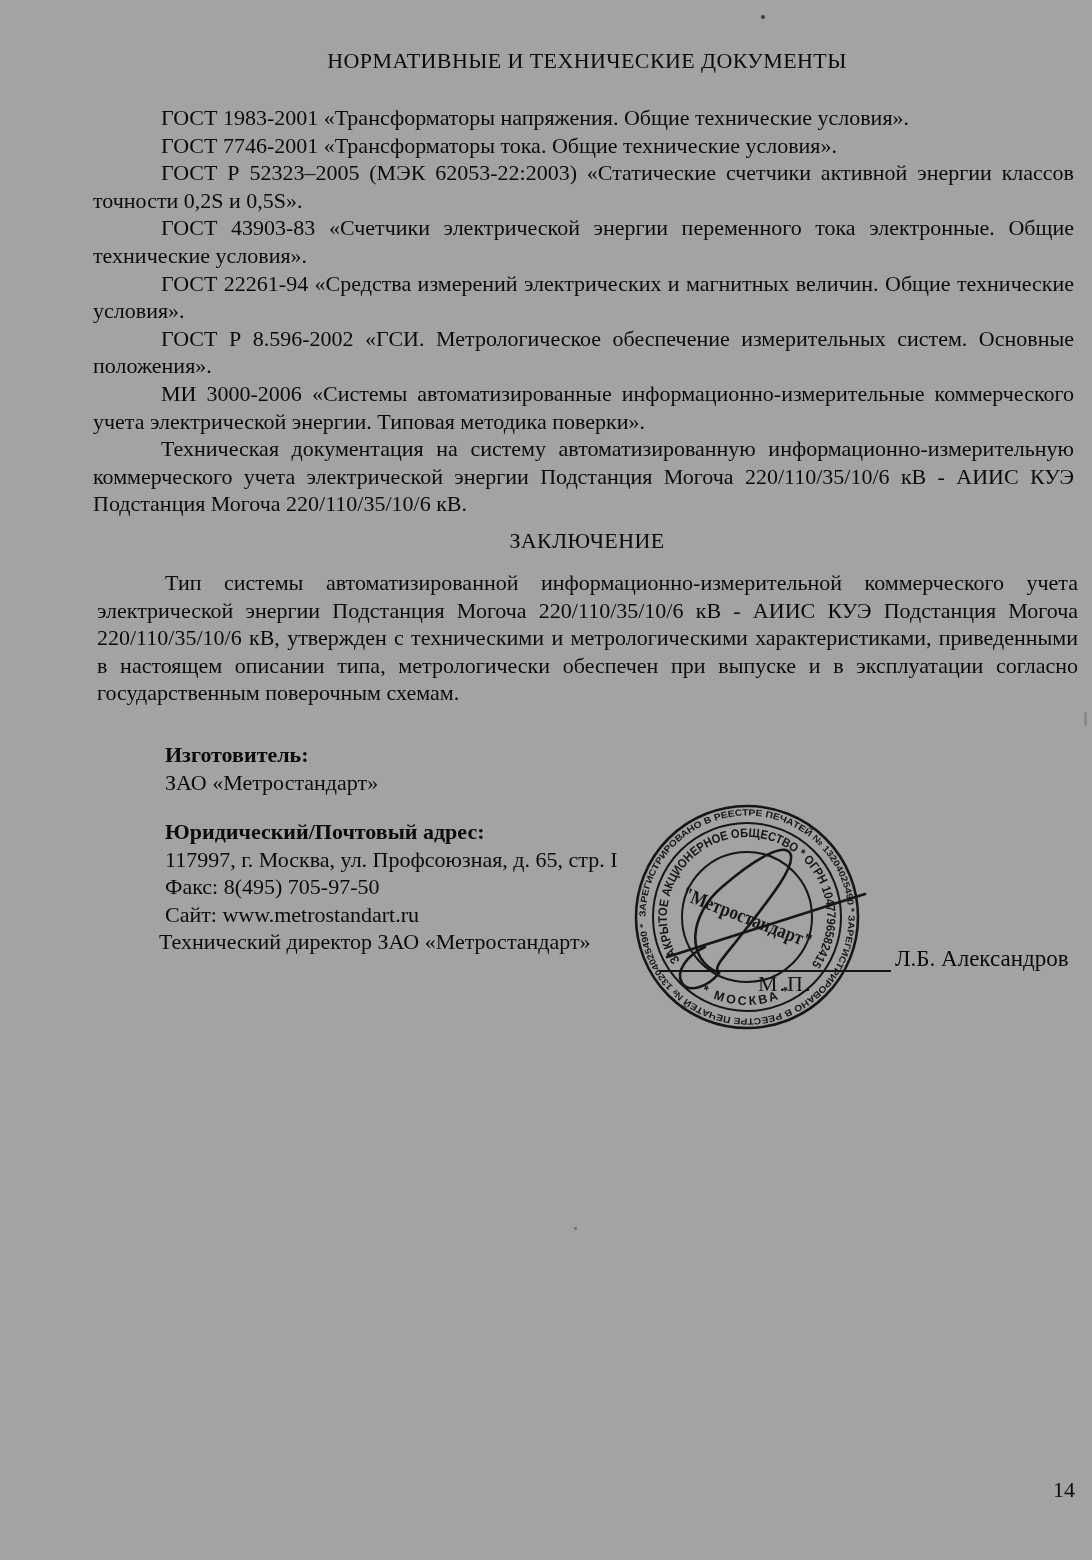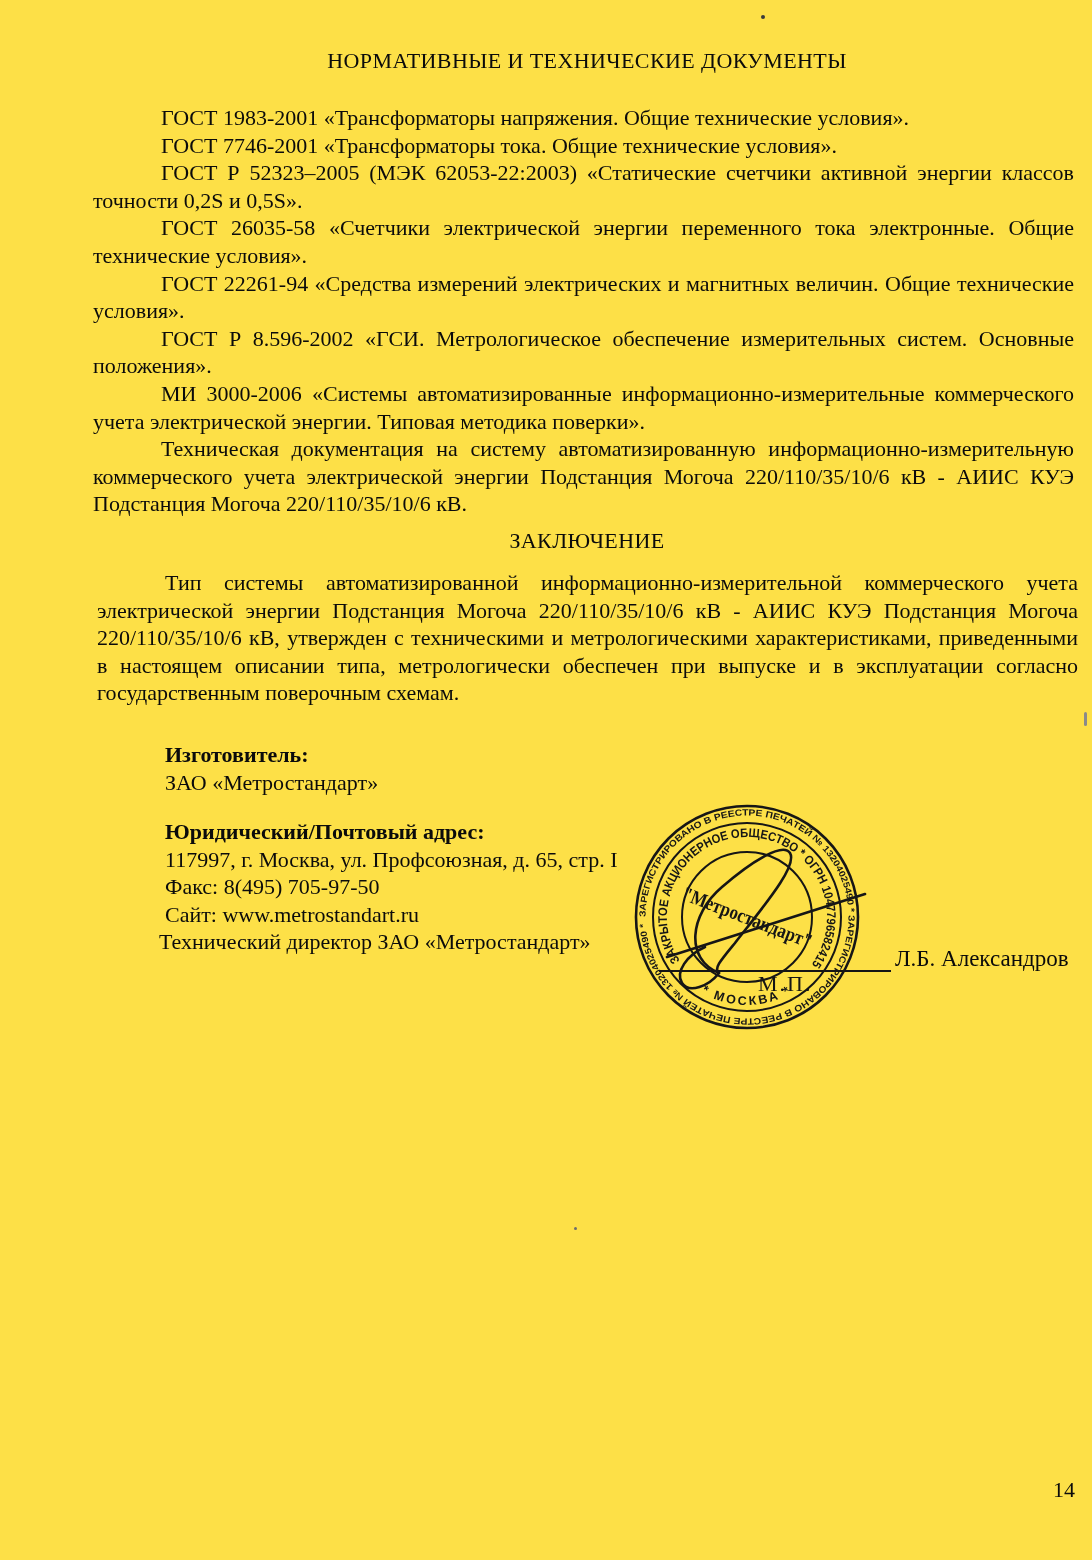--- a/index.html
+++ b/index.html
@@ -1,20 +1,20 @@
 <!DOCTYPE html>
 <html lang="ru"><head>
 <meta charset="utf-8">
 <style>
   html,body { margin:0; padding:0; background:#6b6b6b; }
   .page {
     position:relative;
     width:1092px; height:1560px;
     margin:0 auto;
-    background:#fde047;
+    background:#a3a3a3;
     font-family:"Liberation Serif", serif;
     color:#0b0b0b;
     overflow:hidden;
   }
   .abs { position:absolute; }
   .doc-title {
     left:97px; top:48px; width:980px;
     text-align:center;
     font-size:22px; letter-spacing:0.4px;
     white-space:nowrap;
@@ -68,21 +68,21 @@
 <body>
 
 <div class="page">
 
   <div class="abs doc-title">НОРМАТИВНЫЕ И ТЕХНИЧЕСКИЕ ДОКУМЕНТЫ</div>
 
   <div class="abs standards">
     <p>ГОСТ 1983-2001 «Трансформаторы напряжения. Общие технические условия».</p>
     <p>ГОСТ 7746-2001 «Трансформаторы тока. Общие технические условия».</p>
     <p>ГОСТ Р 52323–2005 (МЭК 62053-22:2003) «Статические счетчики активной энергии классов точности 0,2S и 0,5S».</p>
-    <p>ГОСТ 26035-58 «Счетчики электрической энергии переменного тока электронные. Общие технические условия».</p>
+    <p>ГОСТ 43903-83 «Счетчики электрической энергии переменного тока электронные. Общие технические условия».</p>
     <p>ГОСТ 22261-94 «Средства измерений электрических и магнитных величин. Общие технические условия».</p>
     <p>ГОСТ Р 8.596-2002 «ГСИ. Метрологическое обеспечение измерительных систем. Основные положения».</p>
     <p>МИ 3000-2006 «Системы автоматизированные информационно-измерительные коммерческого учета электрической энергии. Типовая методика поверки».</p>
     <p>Техническая документация на систему автоматизированную информационно-измерительную коммерческого учета электрической энергии Подстанция Могоча 220/110/35/10/6 кВ - АИИС КУЭ Подстанция Могоча 220/110/35/10/6 кВ.</p>
   </div>
 
   <div class="abs concl-heading">ЗАКЛЮЧЕНИЕ</div>
 
   <div class="abs concl-body">
     <p>Тип системы автоматизированной информационно-измерительной коммерческого учета электрической энергии Подстанция Могоча 220/110/35/10/6 кВ - АИИС КУЭ Подстанция Могоча 220/110/35/10/6 кВ, утвержден с техническими и метрологическими характеристиками, приведенными в настоящем описании типа, метрологически обеспечен при выпуске и в эксплуатации согласно государственным поверочным схемам.</p>

